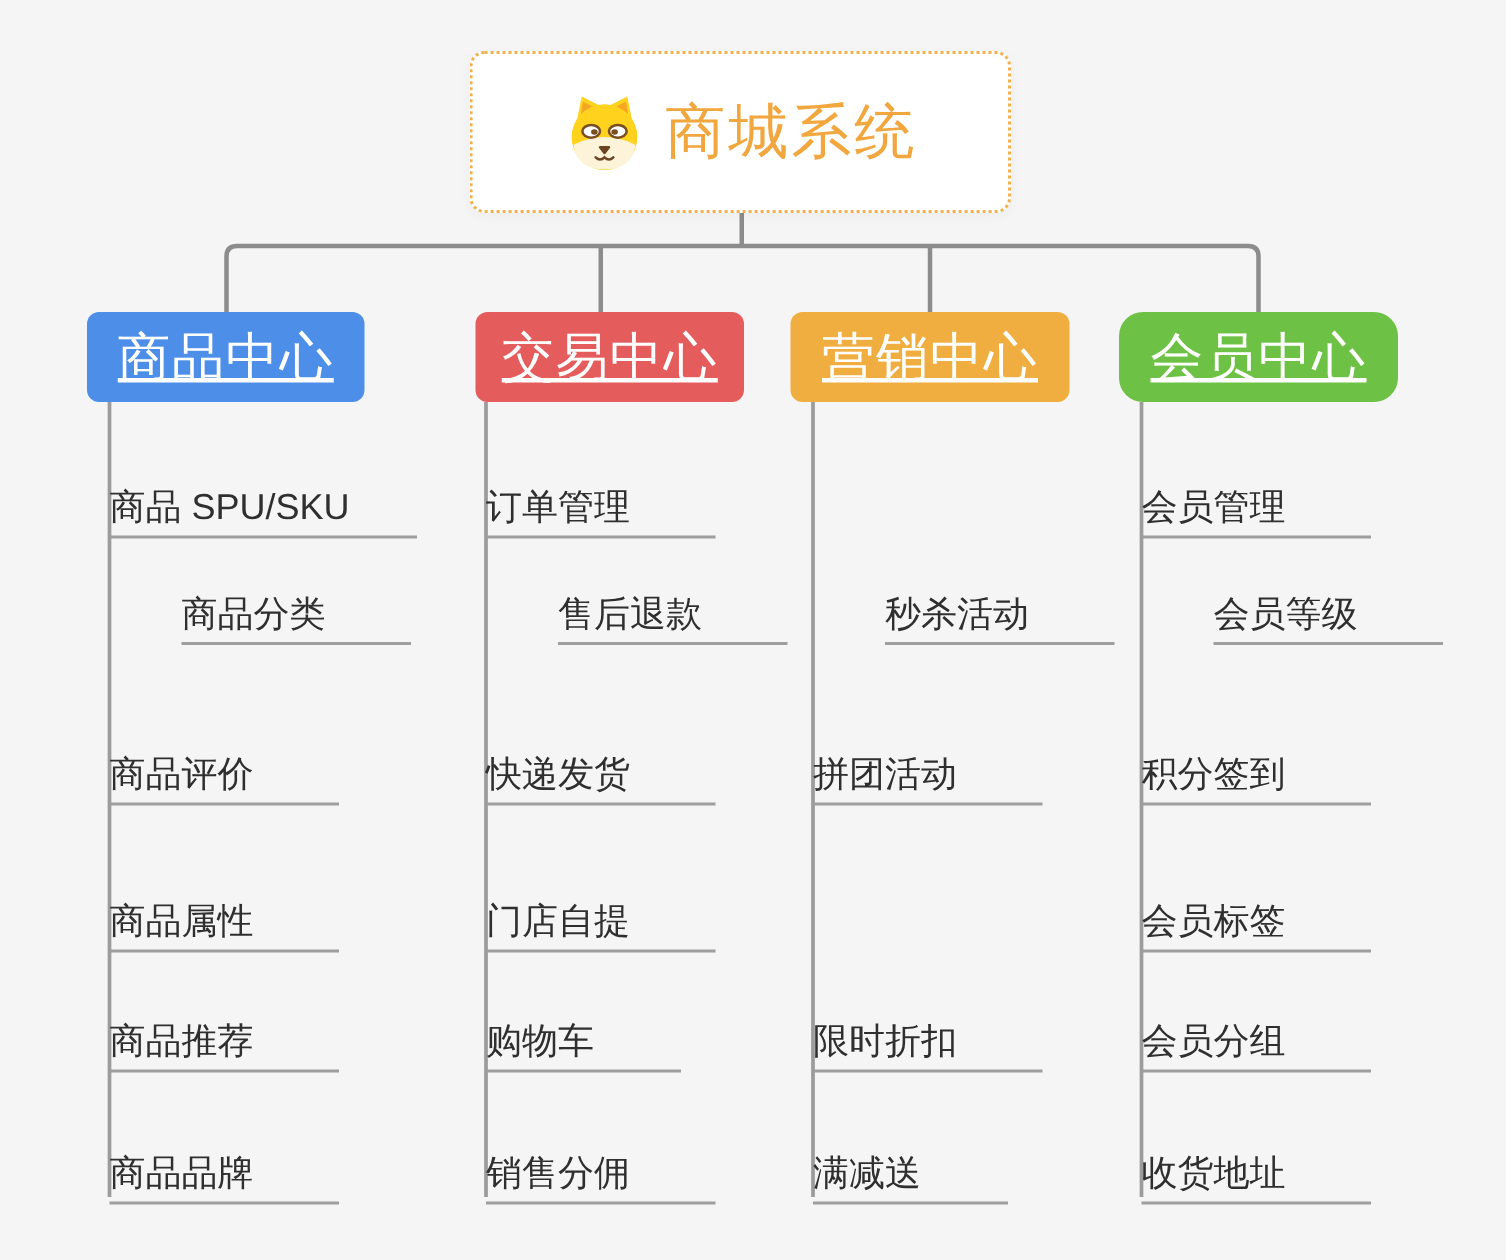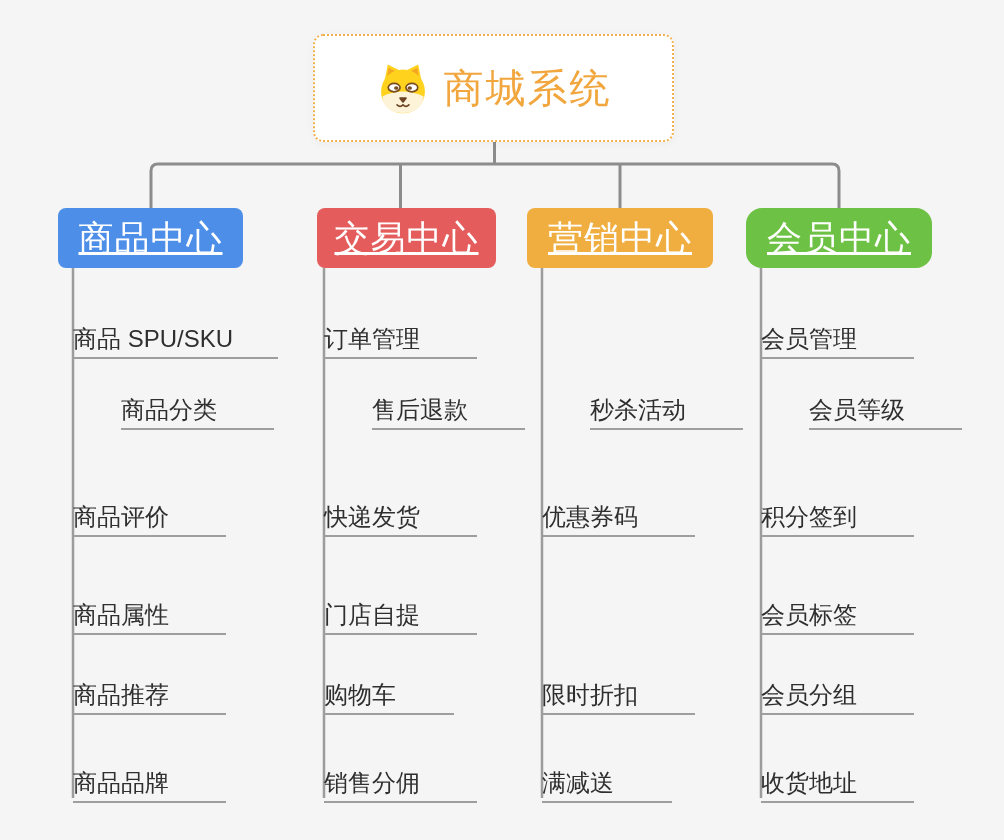--- a/index.html
+++ b/index.html
@@ -114,21 +114,21 @@
   <div class="item c1 r6">商品品牌</div>
 
   <div class="item c2 r1">订单管理</div>
   <div class="item c2 r2">售后退款</div>
   <div class="item c2 r3">快递发货</div>
   <div class="item c2 r4">门店自提</div>
   <div class="item c2 r5 w3">购物车</div>
   <div class="item c2 r6">销售分佣</div>
 
   <div class="item c3 r2">秒杀活动</div>
-  <div class="item c3 r3">优惠券码</div>
+  <div class="item c3 r3">拼团活动</div>
   <div class="item c3 r5">限时折扣</div>
   <div class="item c3 r6 w3">满减送</div>
 
   <div class="item c4 r1">会员管理</div>
   <div class="item c4 r2">会员等级</div>
   <div class="item c4 r3">积分签到</div>
   <div class="item c4 r4">会员标签</div>
   <div class="item c4 r5">会员分组</div>
   <div class="item c4 r6">收货地址</div>
 

